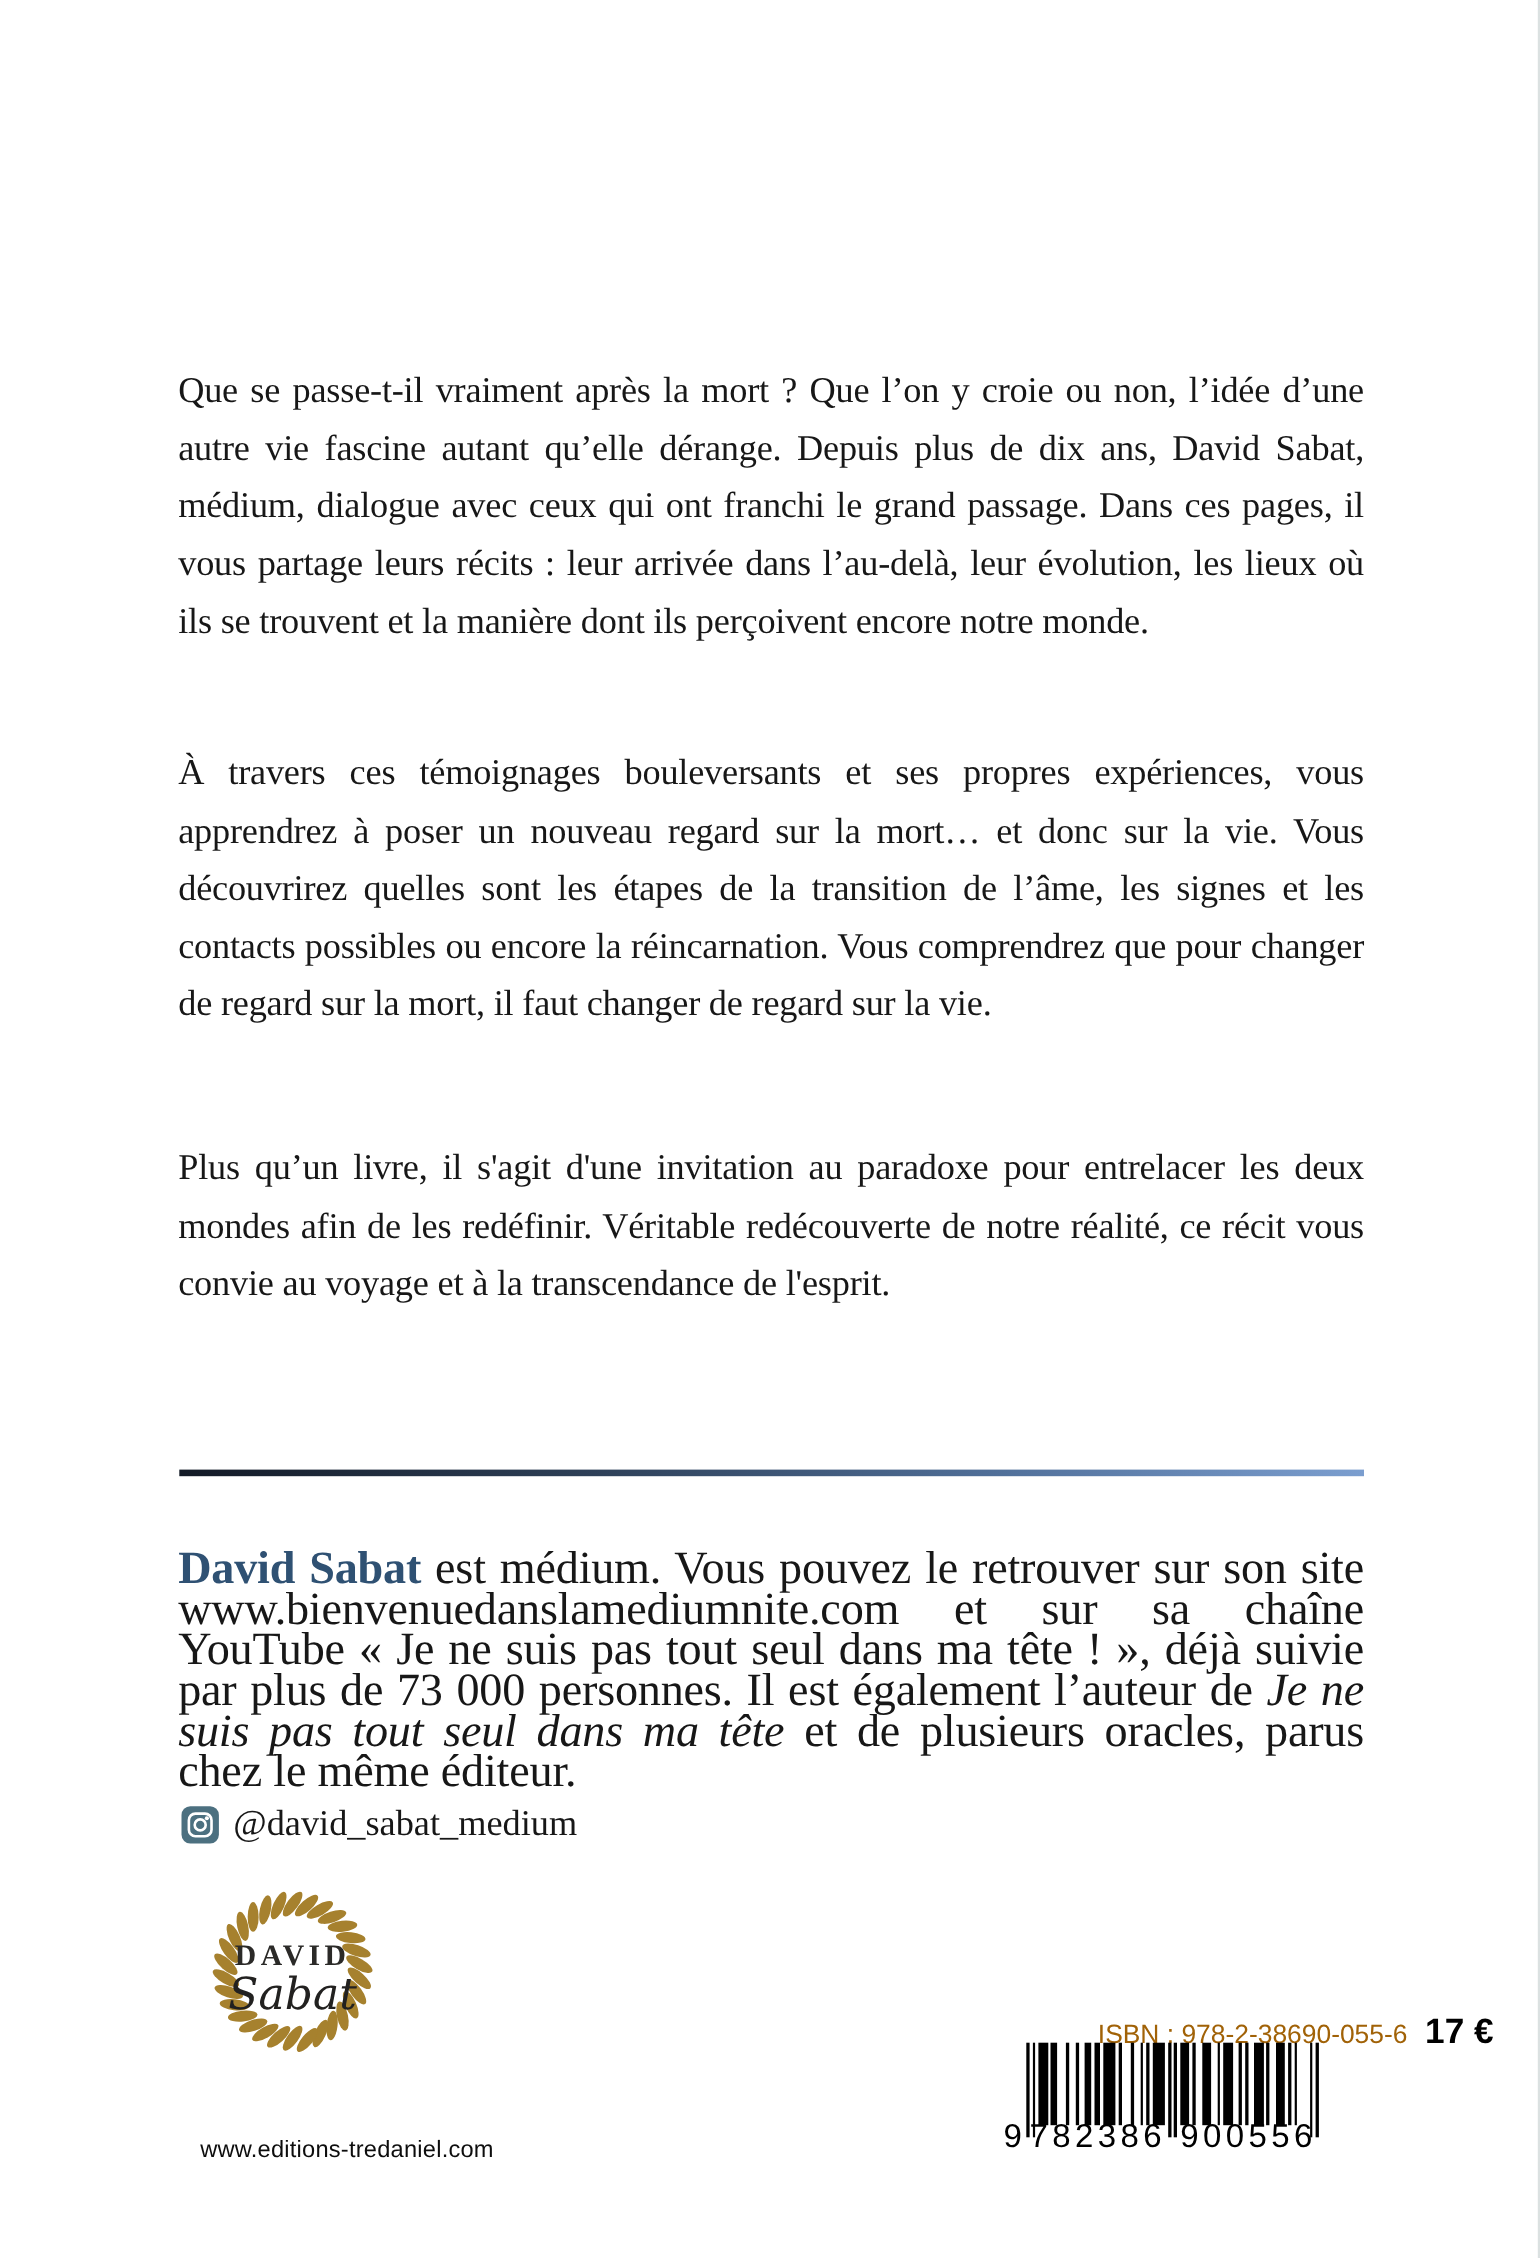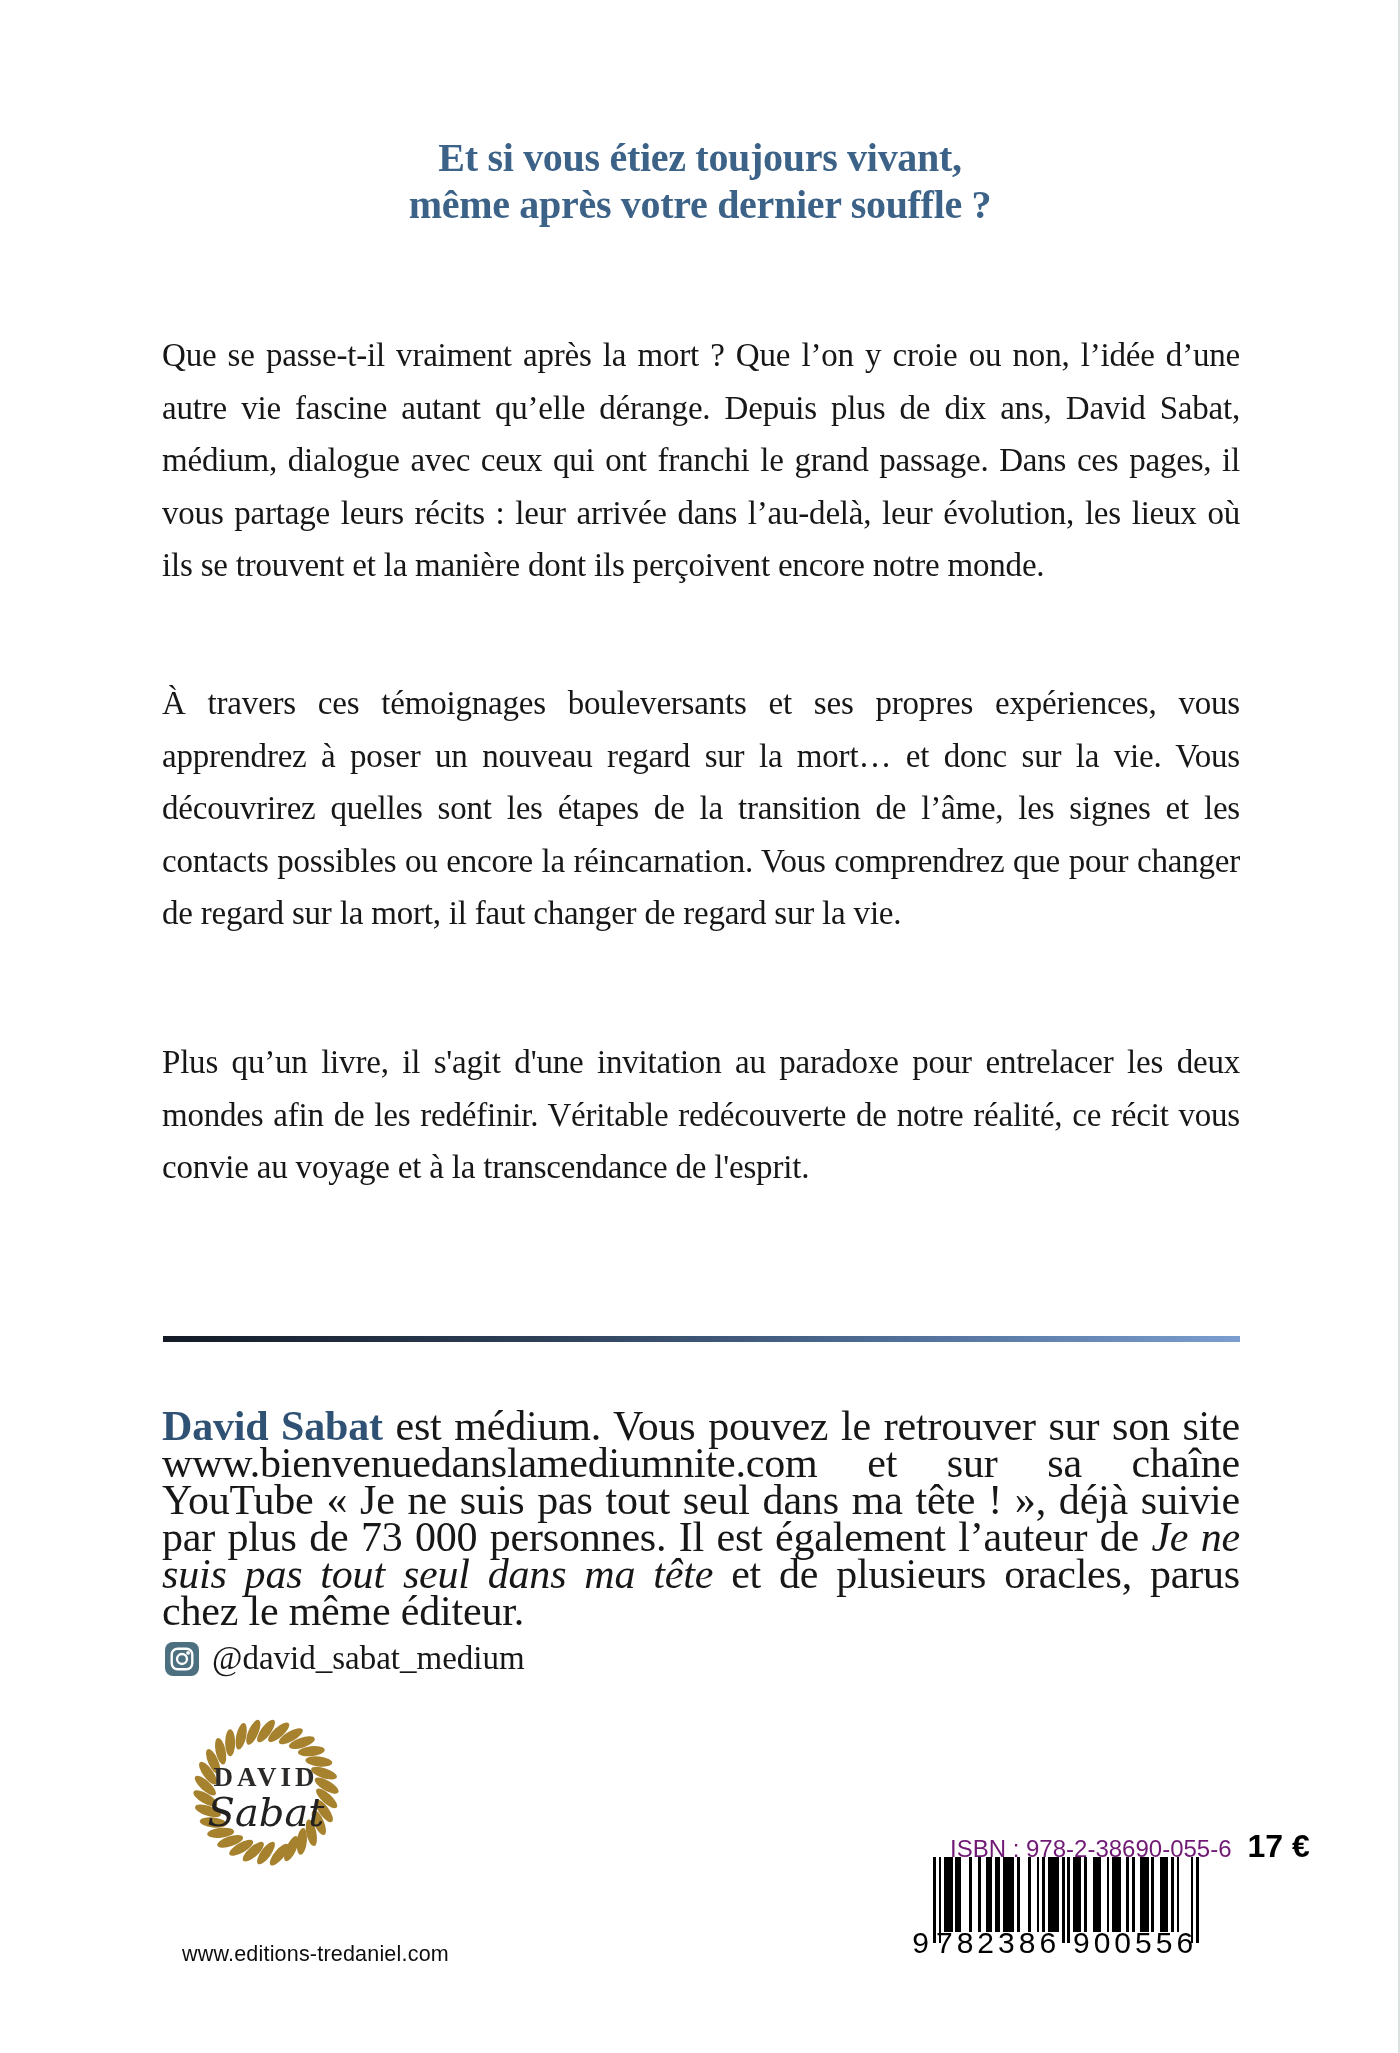--- a/index.html
+++ b/index.html
@@ -40,42 +40,38 @@
   .logo-sabat{font-family:"DejaVu Serif","Liberation Serif",serif;font-style:italic;
               font-size:40px;fill:#222120;}
 
   
   .site{position:absolute;left:182px;top:1942px;font-family:"Liberation Sans",sans-serif;
         font-size:21.5px;color:#0d0d0d;letter-spacing:0.2px;}
 
   
   .isbn-line{position:absolute;left:950px;top:1828px;display:flex;align-items:baseline;gap:16px;
              font-family:"Liberation Sans",sans-serif;}
-  .isbn-label{font-size:24px;color:#701a75;}
+  .isbn-label{font-size:24px;color:#a16207;margin-left:48px;}
   .isbn-price{font-size:32px;font-weight:bold;color:#000;}
   .barcode{position:absolute;left:933px;top:1857px;width:266px;height:88px;}
   .bar{position:absolute;top:0;background:#000;}
   .barcode-digits{position:absolute;left:905px;top:1926px;width:300px;height:36px;
                   font-family:"Liberation Sans",sans-serif;font-size:30px;color:#000;}
   .bd{position:absolute;top:0;}
   .bd-prefix{left:0;width:24px;text-align:right;}
   .bd-g1{left:31px;width:115px;text-align:left;letter-spacing:4px;}
   .bd-g2{left:168px;width:117px;text-align:left;letter-spacing:4px;}
 
   .edge-line{position:absolute;right:0;top:0;width:2px;height:2053px;background:#ccd4d4;opacity:.7;}
 </style>
 </head>
 <body>
 
 <div class="page">
 
-  <div class="title-block">
-    <div class="title-line">Et si vous étiez toujours vivant,</div>
-    <div class="title-line">même après votre dernier souffle ?</div>
-  </div>
 
   <p class="para p1">Que se passe-t-il vraiment après la mort ? Que l’on y croie ou non, l’idée d’une autre vie fascine autant qu’elle dérange. Depuis plus de dix ans, David Sabat, médium, dialogue avec ceux qui ont franchi le grand passage. Dans ces pages, il vous partage leurs récits : leur arrivée dans l’au-delà, leur évolution, les lieux où ils se trouvent et la manière dont ils perçoivent encore notre monde.</p>
   <p class="para p2">À travers ces témoignages bouleversants et ses propres expériences, vous apprendrez à poser un nouveau regard sur la mort… et donc sur la vie. Vous découvrirez quelles sont les étapes de la transition de l’âme, les signes et les contacts possibles ou encore la réincarnation. Vous comprendrez que pour changer de regard sur la mort, il faut changer de regard sur la vie.</p>
   <p class="para p3">Plus qu’un livre, il s'agit d'une invitation au paradoxe pour entrelacer les deux mondes afin de les redéfinir. Véritable redécouverte de notre réalité, ce récit vous convie au voyage et à la transcendance de l'esprit.</p>
 
   <div class="divider"></div>
 
   <p class="bio"><span class="author-name">David Sabat</span><span> est médium. Vous pouvez le retrouver sur son site www.bienvenuedanslamediumnite.com et sur sa chaîne YouTube «&nbsp;Je ne suis pas tout seul dans ma tête !&nbsp;», déjà suivie par plus de 73&nbsp;000 personnes. Il est également l’auteur de </span><span class="book-italic">Je ne suis pas tout seul dans ma tête</span><span> et de plusieurs oracles, parus chez le même éditeur.</span></p>
 
   <div class="insta-row">

